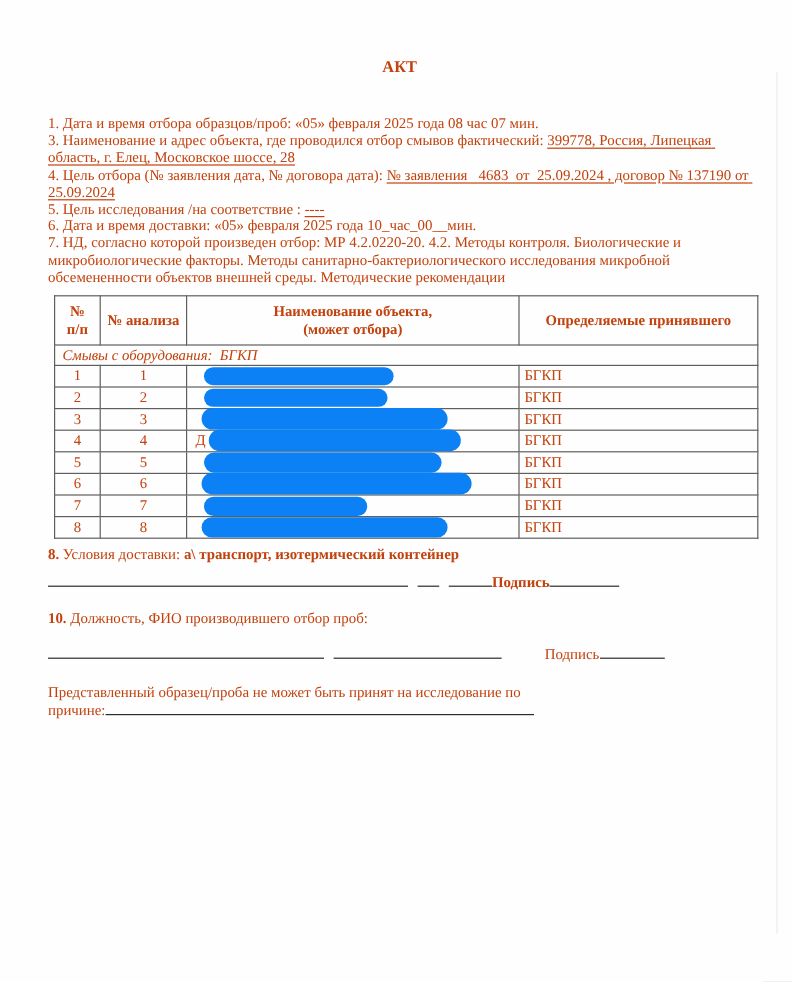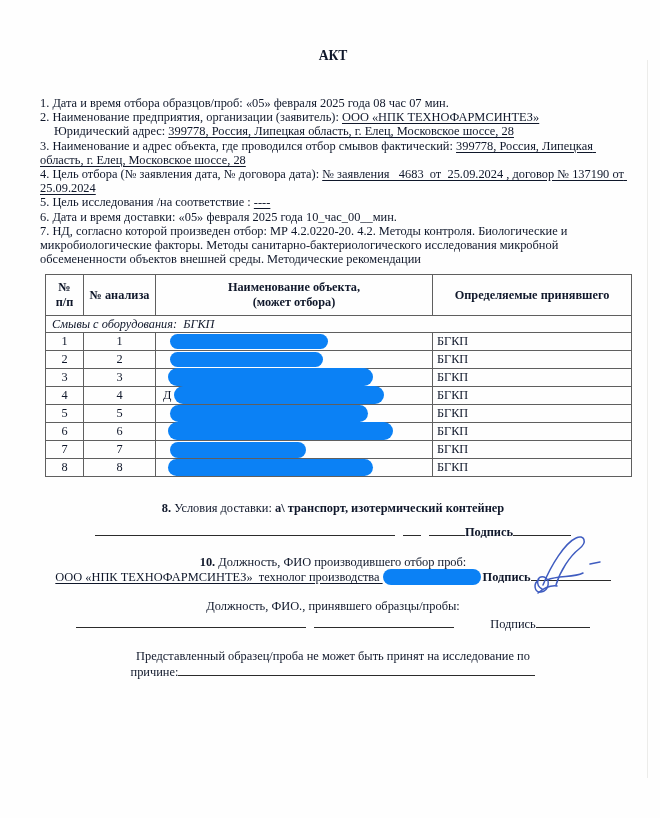--- a/index.html
+++ b/index.html
@@ -2,21 +2,21 @@
 <html><head>
 <meta charset="utf-8">
 <style>
   html,body { margin:0; padding:0; background:#e9e9e9; }
   .page {
     position:relative;
     width:660px; height:818px;
     margin:0 auto;
     background:#fefefe;
     font-family:"Liberation Serif", serif;
-    color:#0f172a;
+    color:#c2410c;
     overflow:hidden;
   }
   .scan-edge {
     position:absolute; right:12px; top:60px; bottom:40px;
     width:1px; background:#ececea;
   }
   .content { padding:46px 34px 0 40px; }
 
   .title { text-align:center; font-weight:bold; font-size:13.6px; line-height:20px; }
   .u { text-decoration:underline; text-underline-offset:2px; }
@@ -43,21 +43,21 @@
   tr.section-row td { font-style:italic; padding-left:6px; height:16px;margin-top:48px; }
   td.obj { position:relative; padding:0; }
   td.ind { padding-left:8px; }
   .redaction {
     position:absolute; top:0px;
     background:#0b81f5; border-radius:9px; z-index:2;
   }
   .prefix-letter { position:absolute; left:7px; top:1px; z-index:1; }
 
   
-  .lower { margin-top:24px; font-size:12.4px; line-height:14.2px;text-align:center; }
+  .lower { margin-top:6px; font-size:12.4px; line-height:14.2px; }
   .lower p { margin:0; white-space:pre-wrap; }
   .lower p.nowrap { white-space:nowrap; }
   .ul { display:inline-block; border-bottom:1px solid #2b2b2b; height:11px; vertical-align:baseline; }
   .sigline9 { margin-top:8px; white-space:nowrap; }
   .block10 { margin-top:16px; position:relative; }
   .line10 { position:relative; white-space:nowrap; }
   .redact-inline {
     display:inline-block; width:98px; height:16px; border-radius:8px;
     background:#0b81f5; vertical-align:-4px; margin-right:2px;
   }
@@ -72,21 +72,20 @@
 <div class="page">
   <div class="scan-edge"></div>
   <div class="content">
 
     <div class="title">
       <div>АКТ</div>
     </div>
 
     <div class="items">
       <p class="nowrap">1. Дата и время   отбора образцов/проб: «05» февраля 2025 года 08 час 07 мин.</p>
-      <p><span>2. Наименование предприятия, организации (заявитель): </span><span class="u">ООО «НПК ТЕХНОФАРМСИНТЕЗ»</span><br><span class="indent">Юридический адрес: </span><span class="u">399778, Россия, Липецкая область, г. Елец, Московское шоссе, 28</span></p>
       <p><span>3. Наименование и адрес объекта, где проводился отбор смывов фактический: </span><span class="u">399778, Россия, Липецкая область, г. Елец, Московское шоссе, 28</span></p>
       <p><span>4. Цель отбора (№ заявления дата, № договора дата): </span><span class="u">№ заявления   4683  от  25.09.2024 , договор № 137190 от 25.09.2024</span></p>
       <p class="nowrap"><span>5. Цель исследования /на соответствие : </span><span class="u">----</span></p>
       <p class="nowrap">6. Дата и время доставки: «05» февраля 2025 года  10_час_00__мин.</p>
       <p>7. НД, согласно которой произведен отбор: МР 4.2.0220-20. 4.2. Методы контроля. Биологические и микробиологические факторы. Методы санитарно-бактериологического исследования микробной обсемененности объектов внешней среды. Методические рекомендации</p>
     </div>
 
     <table class="samples">
       <colgroup>
         <col style="width:38px">
@@ -154,33 +153,23 @@
       </tr>
     </tbody>
       </table>
 
     <div class="lower">
       <p class="nowrap"><b class="num">8.</b><span> Условия доставки:  </span><b>а\ транспорт, изотермический контейнер</b></p>
       <div class="sigline9"><span class="ul" style="width:300px"></span><span class="ul" style="width:18px;margin-left:8px"></span><span class="ul" style="width:36px;margin-left:8px"></span><b>Подпись</b><span class="ul" style="width:58px"></span></div>
 
       <div class="block10">
         <p class="nowrap"><b class="num">10.</b><span> Должность, ФИО производившего отбор проб:</span></p>
-        <p class="line10"><span class="u">ООО «НПК ТЕХНОФАРМСИНТЕЗ»  технолог производства </span><span class="redact-inline"></span><b>Подпись</b><span class="ul" style="width:80px"></span><svg class="sig-svg" width="78" height="64" viewBox="0 0 78 64">
-          <g fill="none" stroke="#3f5cc0" stroke-width="1.5" stroke-linecap="round">
-            <path d="M12 56 C5 52 7 42 14 44 C21 46 19 58 11 59 C4 60 3 50 9 47"></path>
-            <path d="M13 52 C21 32 35 10 46 5 C54 1 58 9 49 16 C40 23 30 38 26 52"></path>
-            <path d="M17 47 C29 42 43 45 53 40"></path>
-            <path d="M8 60 C14 55 20 52 27 53"></path>
-            <path d="M60 31 L70 29"></path>
-          </g>
-        </svg></p>
       </div>
 
       <div class="receiver">
-        <p class="nowrap">Должность, ФИО., принявшего образцы/пробы:</p>
         <div class="recv-sigline"><span class="ul" style="width:230px"></span><span class="ul" style="width:140px;margin-left:8px"></span><span style="margin-left:36px">Подпись</span><span class="ul" style="width:54px"></span></div>
       </div>
 
       <div class="footer">
         <p class="nowrap">Представленный образец/проба не может быть принят на исследование по</p>
         <p class="nowrap"><span>причине:</span><span class="ul" style="width:357px"></span></p>
       </div>
     </div>
 
   </div>

